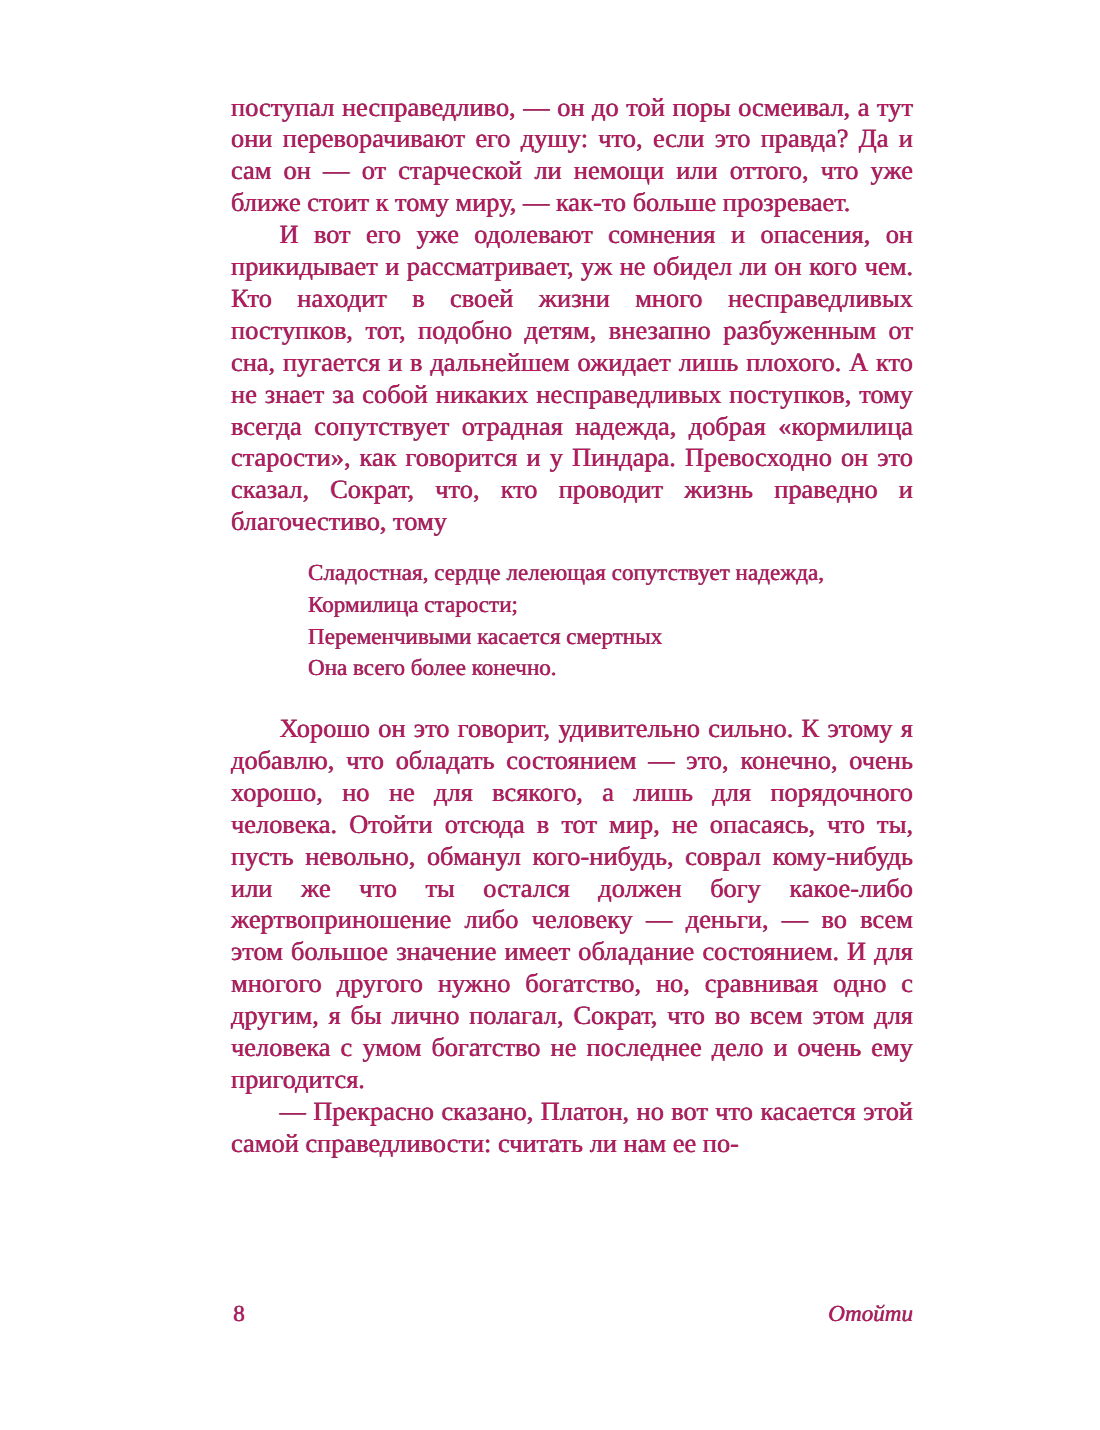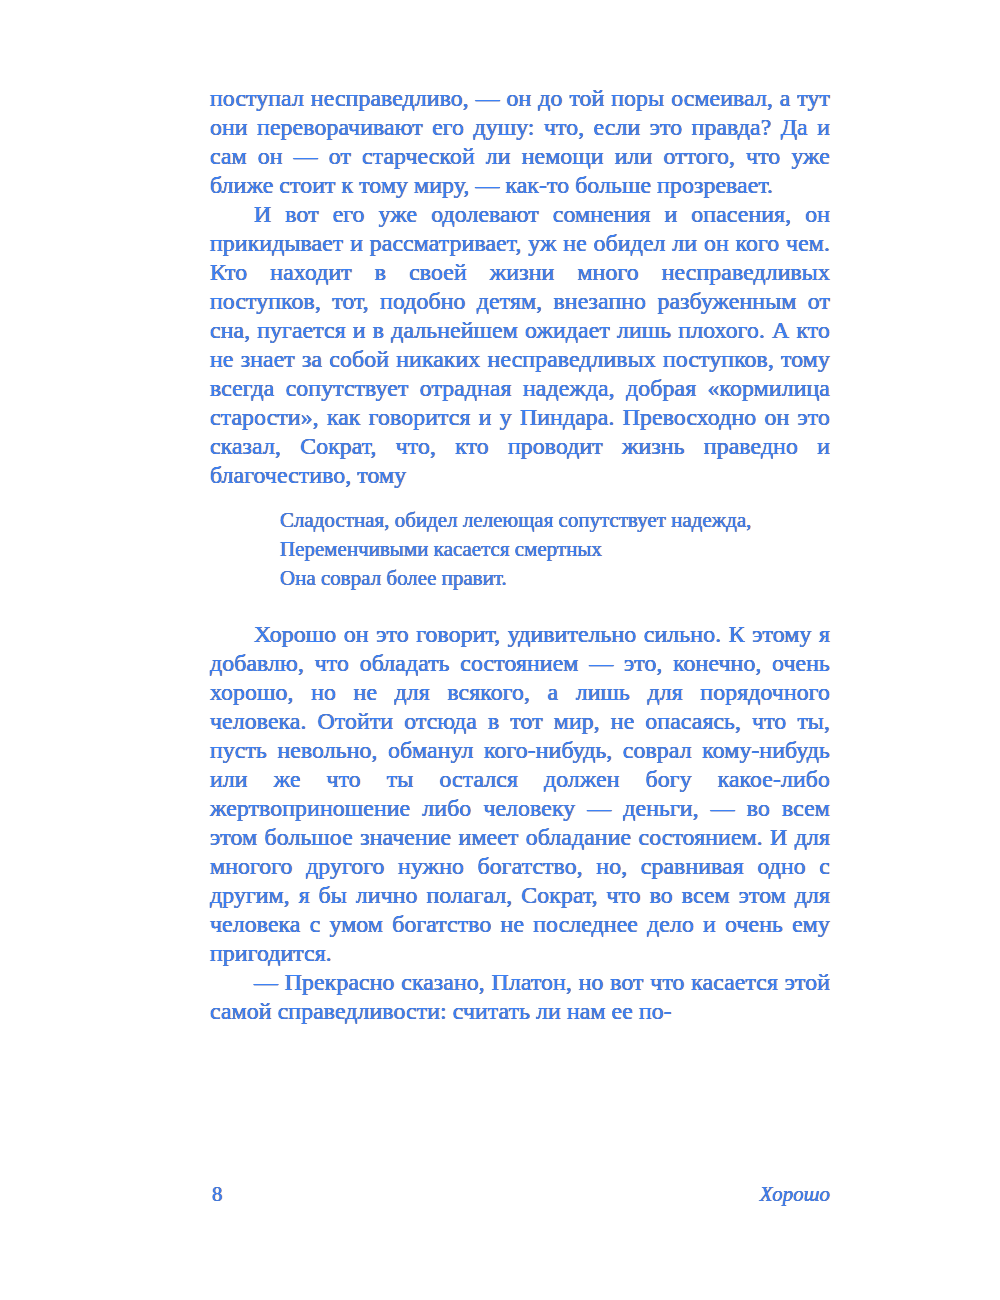--- a/index.html
+++ b/index.html
@@ -7,21 +7,21 @@
     padding: 0;
     background: #ffffff;
   }
   .page {
     position: relative;
     width: 1000px;
     height: 1300px;
     background: #ffffff;
     overflow: hidden;
     font-family: "Liberation Serif", "DejaVu Serif", serif;
-    color: #3b82f6;
+    color: #be185d;
   }
   
   .scan-text {
     text-shadow:
       0.7px 0 0 rgba(150, 40, 25, 0.28),
       -0.7px 0 0 rgba(25, 55, 160, 0.30),
       0 0 0.6px rgba(35, 33, 53, 0.85);
   }
   .text-block {
     position: absolute;
@@ -73,28 +73,29 @@
 
 <div class="page">
 
   <div class="text-block scan-text">
 
     <p>поступал несправедливо, — он до той поры осмеивал, а тут они переворачивают его душу: что, если это правда? Да и сам он — от старческой ли немощи или оттого, что уже ближе стоит к тому миру, — как-то больше прозревает.</p>
 
     <p class="indent">И вот его уже одолевают сомнения и опасения, он прикидывает и рассматривает, уж не обидел ли он кого чем. Кто находит в своей жизни много несправедливых поступков, тот, подобно детям, внезапно разбуженным от сна, пугается и в дальнейшем ожидает лишь плохого. А кто не знает за собой никаких несправедливых поступков, тому всегда сопутствует отрадная надежда, добрая «кормилица старости», как говорится и у Пиндара. Превосходно он это сказал, Сократ, что, кто проводит жизнь праведно и благочестиво, тому</p>
 
     <div class="verse">
-      <span class="verse-line">Сладостная, обидел лелеющая сопутствует надежда,</span>
+      <span class="verse-line">Сладостная, сердце лелеющая сопутствует надежда,</span>
+      <span class="verse-line">Кормилица старости;</span>
       <span class="verse-line">Переменчивыми касается смертных</span>
-      <span class="verse-line">Она соврал более правит.</span>
+      <span class="verse-line">Она всего более конечно.</span>
     </div>
 
     <p class="indent">Хорошо он это говорит, удивительно сильно. К этому я добавлю, что обладать состоянием — это, конечно, очень хорошо, но не для всякого, а лишь для порядочного человека. Отойти отсюда в тот мир, не опасаясь, что ты, пусть невольно, обманул кого-нибудь, соврал кому-нибудь или же что ты остался должен богу какое-либо жертвоприношение либо человеку — деньги, — во всем этом большое значение имеет обладание состоянием. И для многого другого нужно богатство, но, сравнивая одно с другим, я бы лично полагал, Сократ, что во всем этом для человека с умом богатство не последнее дело и очень ему пригодится.</p>
 
     <p class="indent">— Прекрасно сказано, Платон, но вот что касается этой самой справедливости: считать ли нам ее по-</p>
 
   </div>
 
   <div class="footer-pagenum scan-text">8</div>
 
-  <div class="footer-title scan-text">Хорошо</div>
+  <div class="footer-title scan-text">Отойти</div>
 
 </div>
 
 </body></html>

